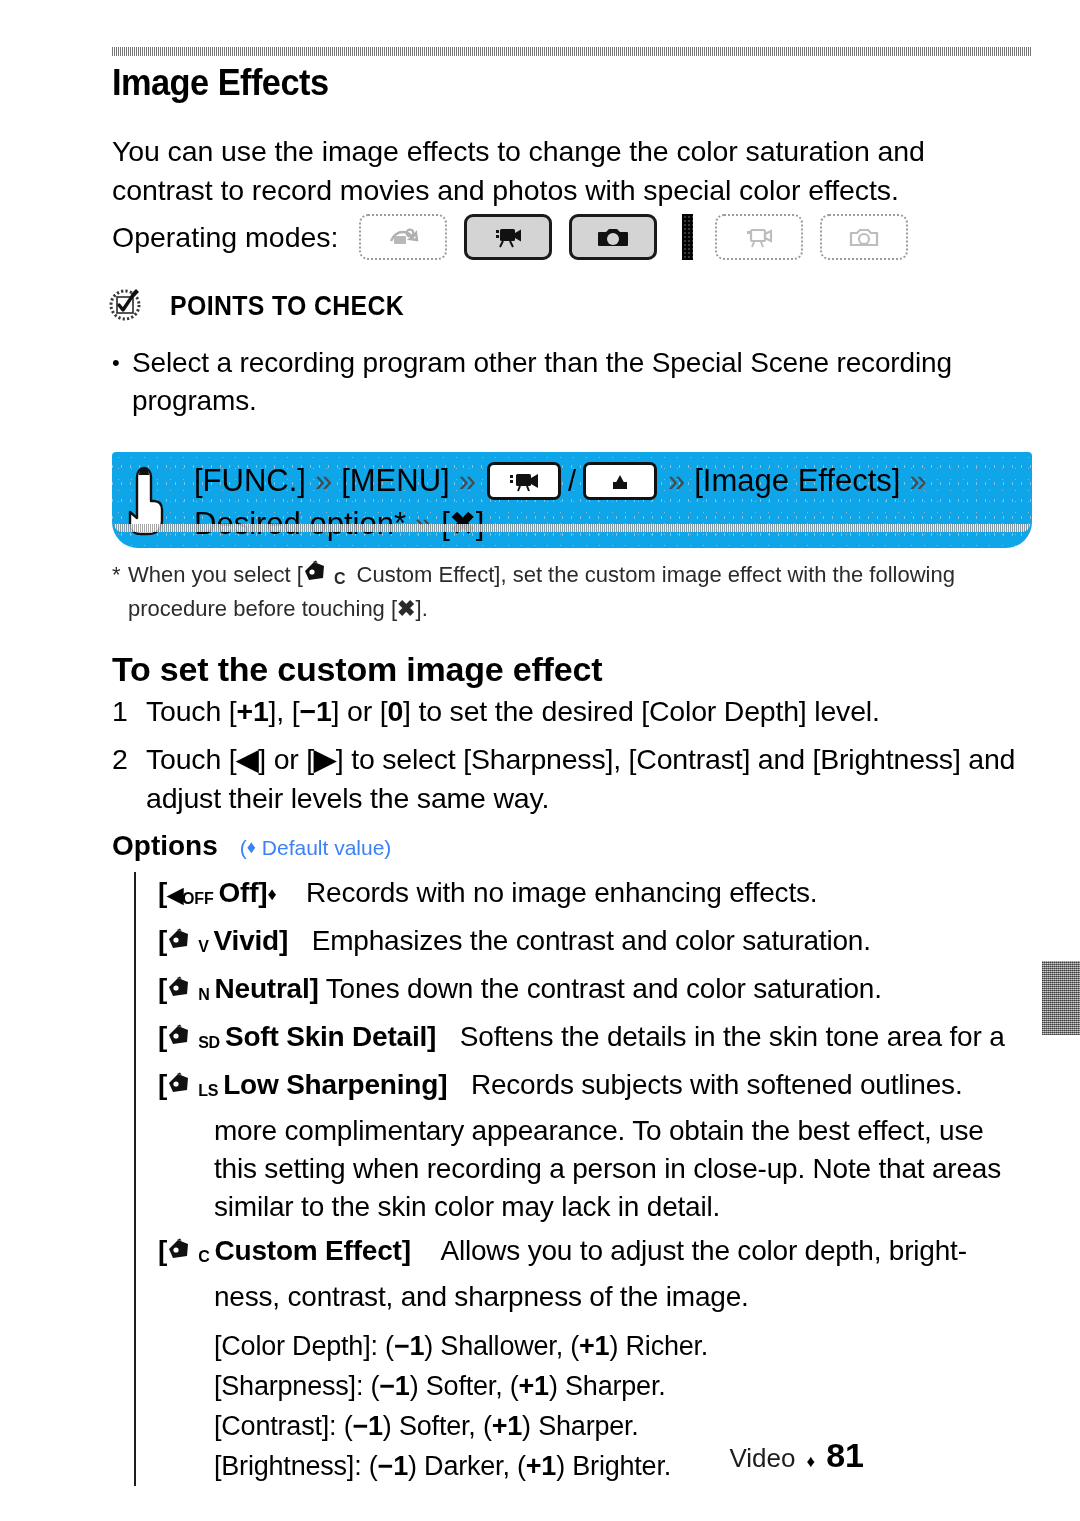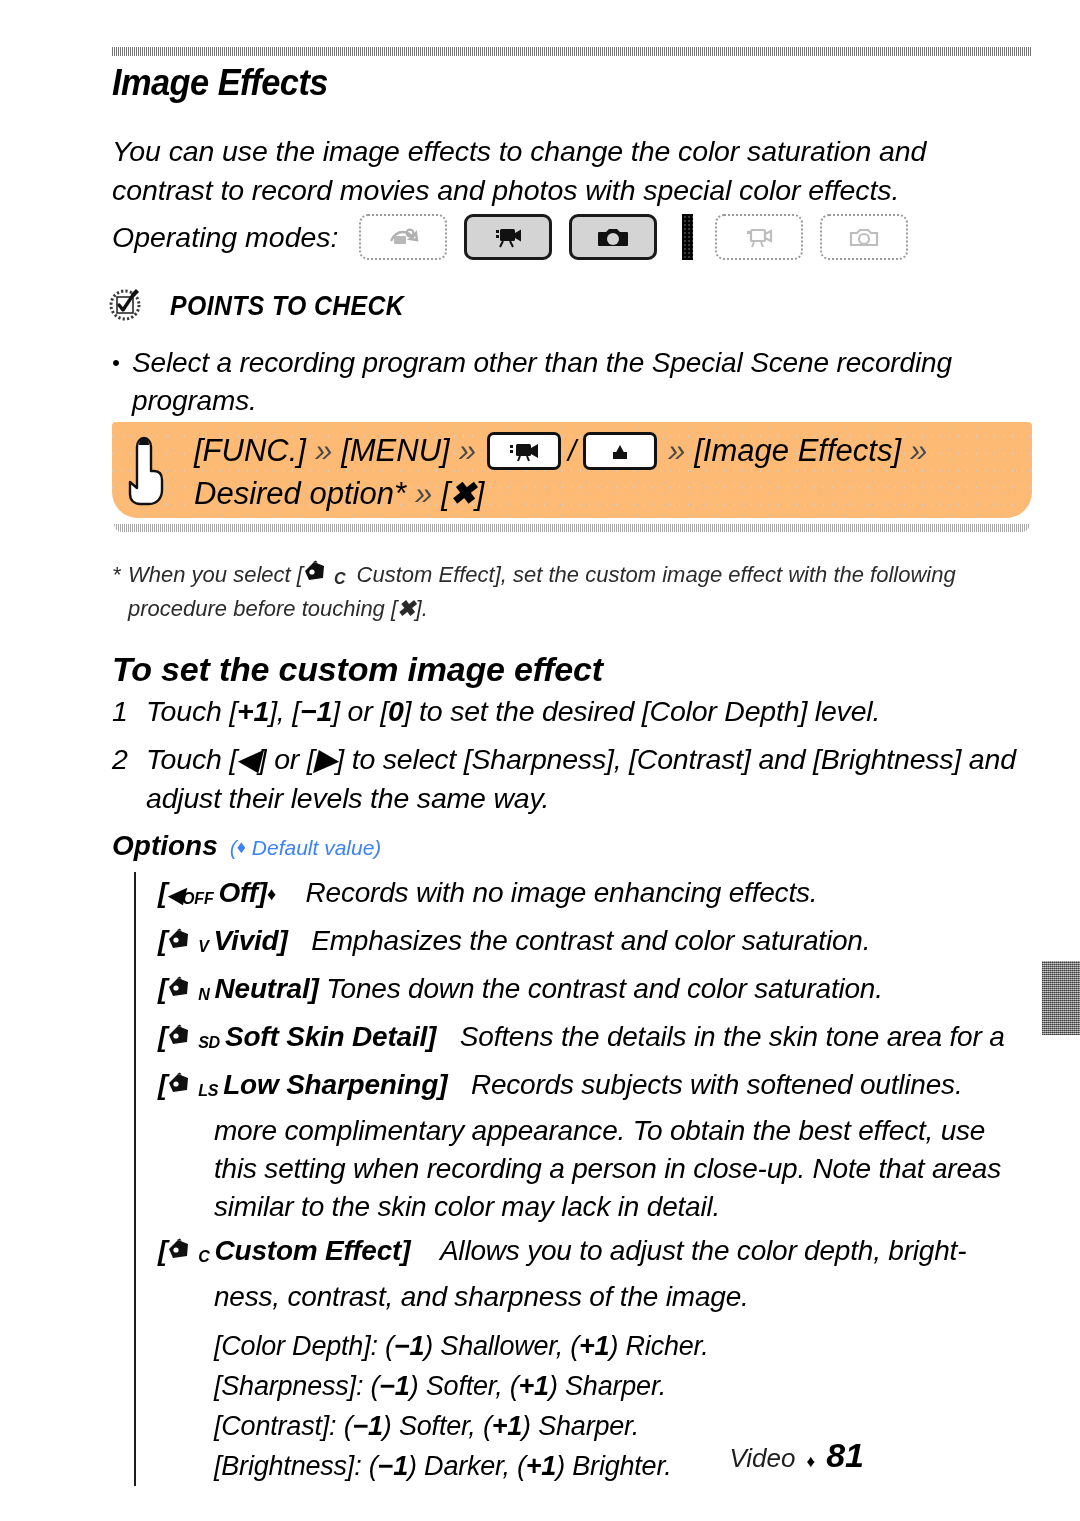--- a/index.html
+++ b/index.html
@@ -14,21 +14,20 @@
     font-family: "Liberation Sans", sans-serif;
     color: #000000;
     overflow: hidden;
   }
 
   .page {
     position: absolute;
     left: 0; top: 0;
     width: 920px;
     height: 1521px;
-    font-style: italic;
   }
 
   
   .top-rule {
     position: absolute;
     left: 112px;
     top: 47px;
     width: 920px;
     height: 9px;
     background-image:
@@ -137,24 +136,24 @@
     flex: 0 0 20px;
     font-size: 22px;
     line-height: 38px;
   }
   .bullet-text { flex: 1 1 auto; letter-spacing: -0.15px; }
 
   
   .proc {
     position: absolute;
     left: 112px;
-    top: 422px;
+    top: 452px;
     width: 920px;
     height: 96px;
-    background: #fdba74;
+    background: #0ea5e9;
     border-radius: 4px 4px 26px 26px;
     box-sizing: border-box;
   }
   .proc-shadow {
     position: absolute;
     left: 114px;
     top: 524px;
     width: 916px;
     height: 8px;
     border-radius: 0 0 24px 24px;
@@ -247,21 +246,21 @@
   .step-body { flex: 1 1 auto; letter-spacing: -0.2px; }
   .kb { font-weight: bold; }
 
   
   .options-h {
     position: absolute;
     left: 112px;
     top: 830px;
     display: flex;
     align-items: baseline;
-    gap: 12px;
+    gap: 22px;
   }
   .options-h .lbl { font-size: 28px; font-weight: bold; }
   .options-h .def { font-size: 21px; color: #3b82f6; }
 
   .options-list {
     position: absolute;
     left: 134px;
     top: 872px;
     width: 890px;
     border-left: 2px solid #1d1d1d;

